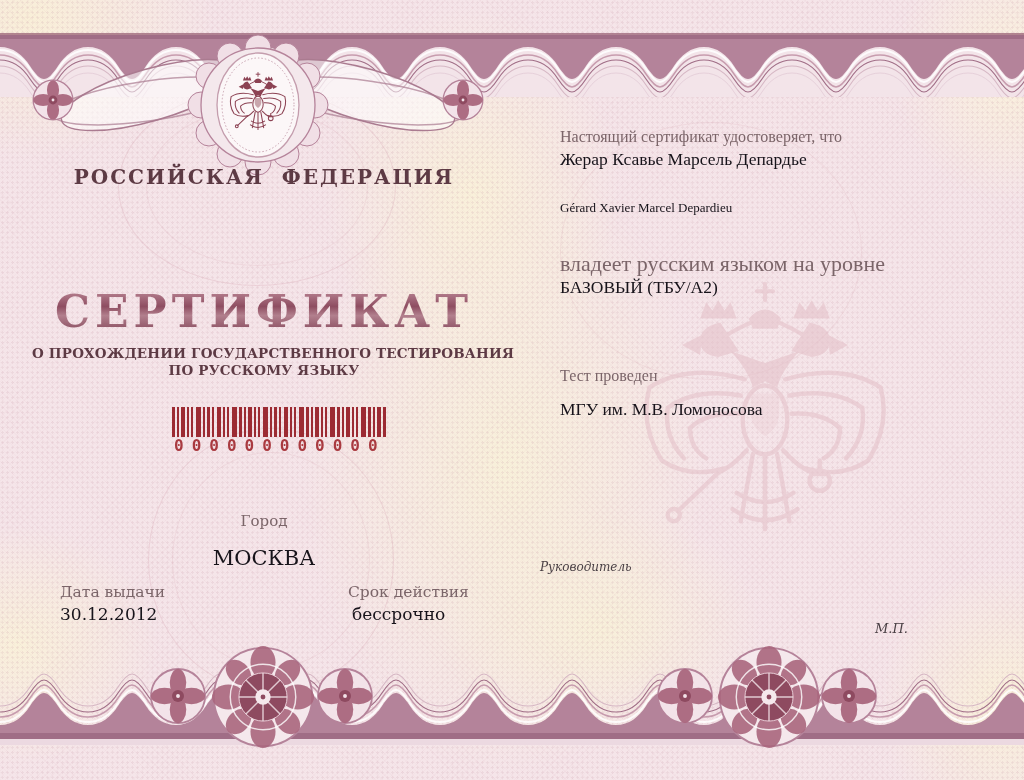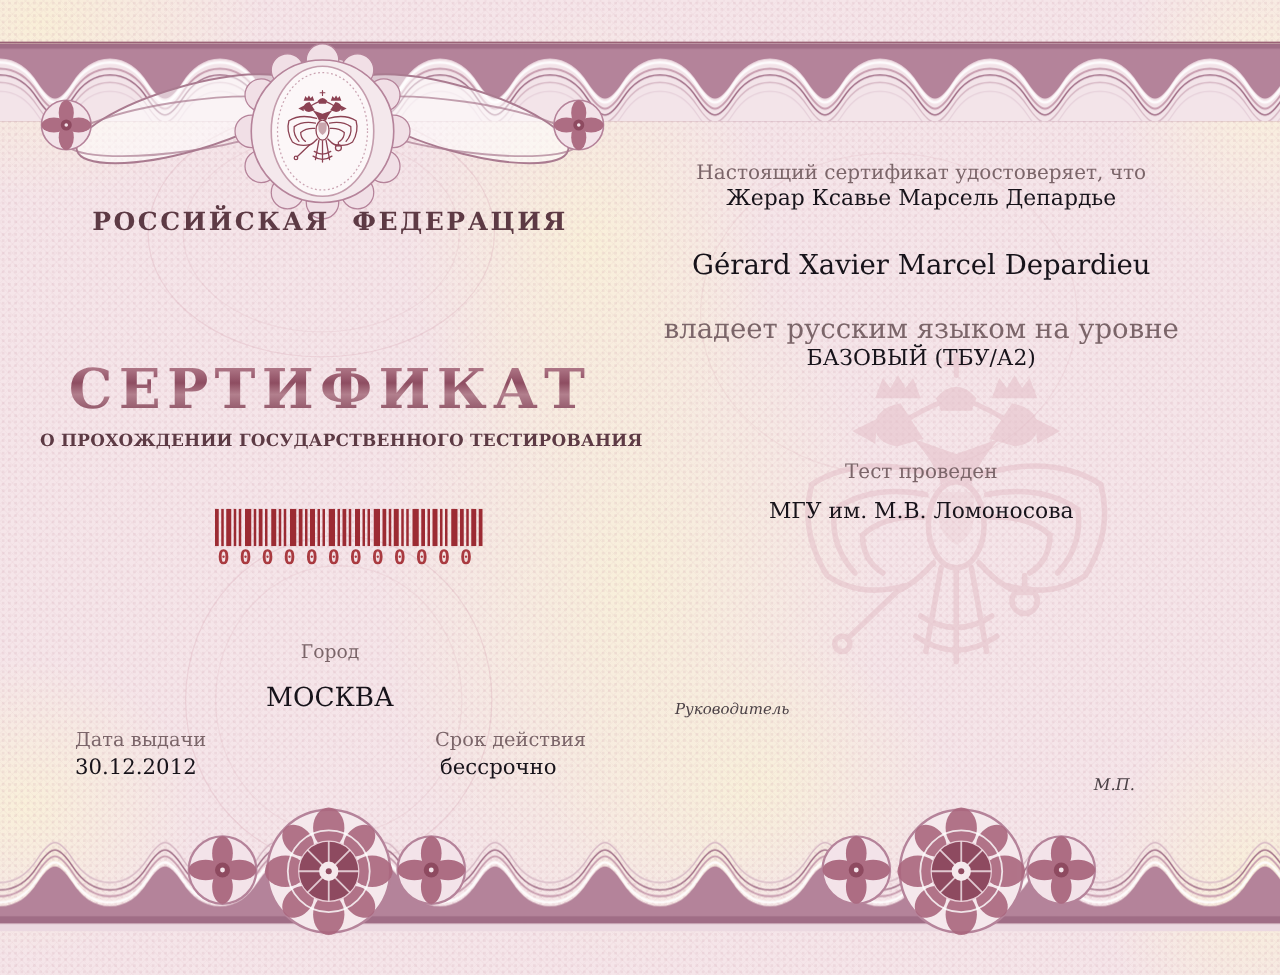--- a/index.html
+++ b/index.html
@@ -22,21 +22,21 @@
       radial-gradient(circle, rgba(195,140,156,.15) 1px, transparent 1.4px),
       repeating-linear-gradient(45deg,  rgba(206,156,171,.055) 0 1px, transparent 1px 5px),
       repeating-linear-gradient(-45deg, rgba(206,156,171,.055) 0 1px, transparent 1px 5px);
     background-size:5px 5px, auto, auto;
   }
   .abs{position:absolute;}
   .swirl{position:absolute;border:1px solid rgba(214,165,178,.30);border-radius:50%;pointer-events:none;}
   .swirl.i{border-color:rgba(214,165,178,.18);}
   .t{position:absolute;white-space:nowrap;}
   .ctrL{left:32px;width:464px;text-align:center;}
-  .ctrR{left:520px;width:434px;text-align:center;}
+  .ctrR{left:560px;width:434px;text-align:left;font-family:Liberation Serif, serif;}
   .lbl{color:#7b6569;}
   .val{color:#17131a;}
   .country{top:165px;font-size:20px;font-weight:bold;letter-spacing:2px;word-spacing:9px;color:#5d3a44;}
   .title{
     top:286px;font-size:44px;font-weight:bold;letter-spacing:5px;
     background:linear-gradient(180deg,#c492a0 0%,#8e4d61 40%,#b semi 55%,#7c3c50 100%);
     background:linear-gradient(180deg,#c492a0 0%,#8e4d61 40%,#b27f8d 58%,#7c3c50 100%);
     -webkit-background-clip:text;background-clip:text;
     -webkit-text-fill-color:transparent;color:#99566a;
   }
@@ -45,21 +45,21 @@
   .digits{left:174px;top:436px;font-family:"DejaVu Sans Mono","Liberation Mono",monospace;
     font-weight:bold;font-size:16px;letter-spacing:8px;color:#a93a40;}
   .cityL{top:512px;font-size:15px;}
   .cityV{top:546px;font-size:21px;}
   .fldL{font-size:15.5px;}
   .fldV{font-size:17px;}
   .dateL{left:60px;top:583px;} .dateV{left:60px;top:604px;}
   .termL{left:348px;top:583px;} .termV{left:352px;top:604px;}
   .stmt{top:128px;font-size:16px;}
   .nameRu{top:149px;font-size:17.5px;}
-  .nameEn{top:200px;font-size:22px;}
+  .nameEn{top:200px;font-size:13px;}
   .lvlS{top:251px;font-size:22px;}
   .lvlV{top:277px;font-size:17.5px;}
   .testL{top:367px;font-size:16px;}
   .testO{top:399px;font-size:17.5px;}
   .sig{left:540px;top:560px;font-size:12px;font-style:italic;color:#4a4045;}
   .seal{left:875px;top:621px;font-size:13px;font-style:italic;color:#4a4045;}
 </style>
 </head>
 <body>
 
@@ -225,20 +225,21 @@
     <use href="#crossrosette" x="148" y="26" width="60" height="60"></use>
     <use href="#crossrosette" x="315" y="26" width="60" height="60"></use>
     <use href="#rosette" x="716" y="4" width="106" height="106"></use>
     <use href="#crossrosette" x="655" y="26" width="60" height="60"></use>
     <use href="#crossrosette" x="819" y="26" width="60" height="60"></use>
   </svg>
 
   <div class="t ctrL country">РОССИЙСКАЯ ФЕДЕРАЦИЯ</div>
   <div class="t ctrL title">СЕРТИФИКАТ</div>
   <div class="t ctrL sub sub1">О ПРОХОЖДЕНИИ ГОСУДАРСТВЕННОГО ТЕСТИРОВАНИЯ</div>
+  <div class="t ctrL sub sub2">ПО РУССКОМУ ЯЗЫКУ</div>
 
   <svg class="abs" style="left:172px;top:407px;" width="216" height="30">
     <g fill="#9c2b33">
       <rect x="0" width="3" height="30"></rect>
         <rect x="5" width="2" height="30"></rect>
         <rect x="9" width="4" height="30"></rect>
       <rect x="15" width="2" height="30"></rect>
         <rect x="19" width="2" height="30"></rect>
         <rect x="24" width="5" height="30"></rect>
       <rect x="31" width="2" height="30"></rect>

